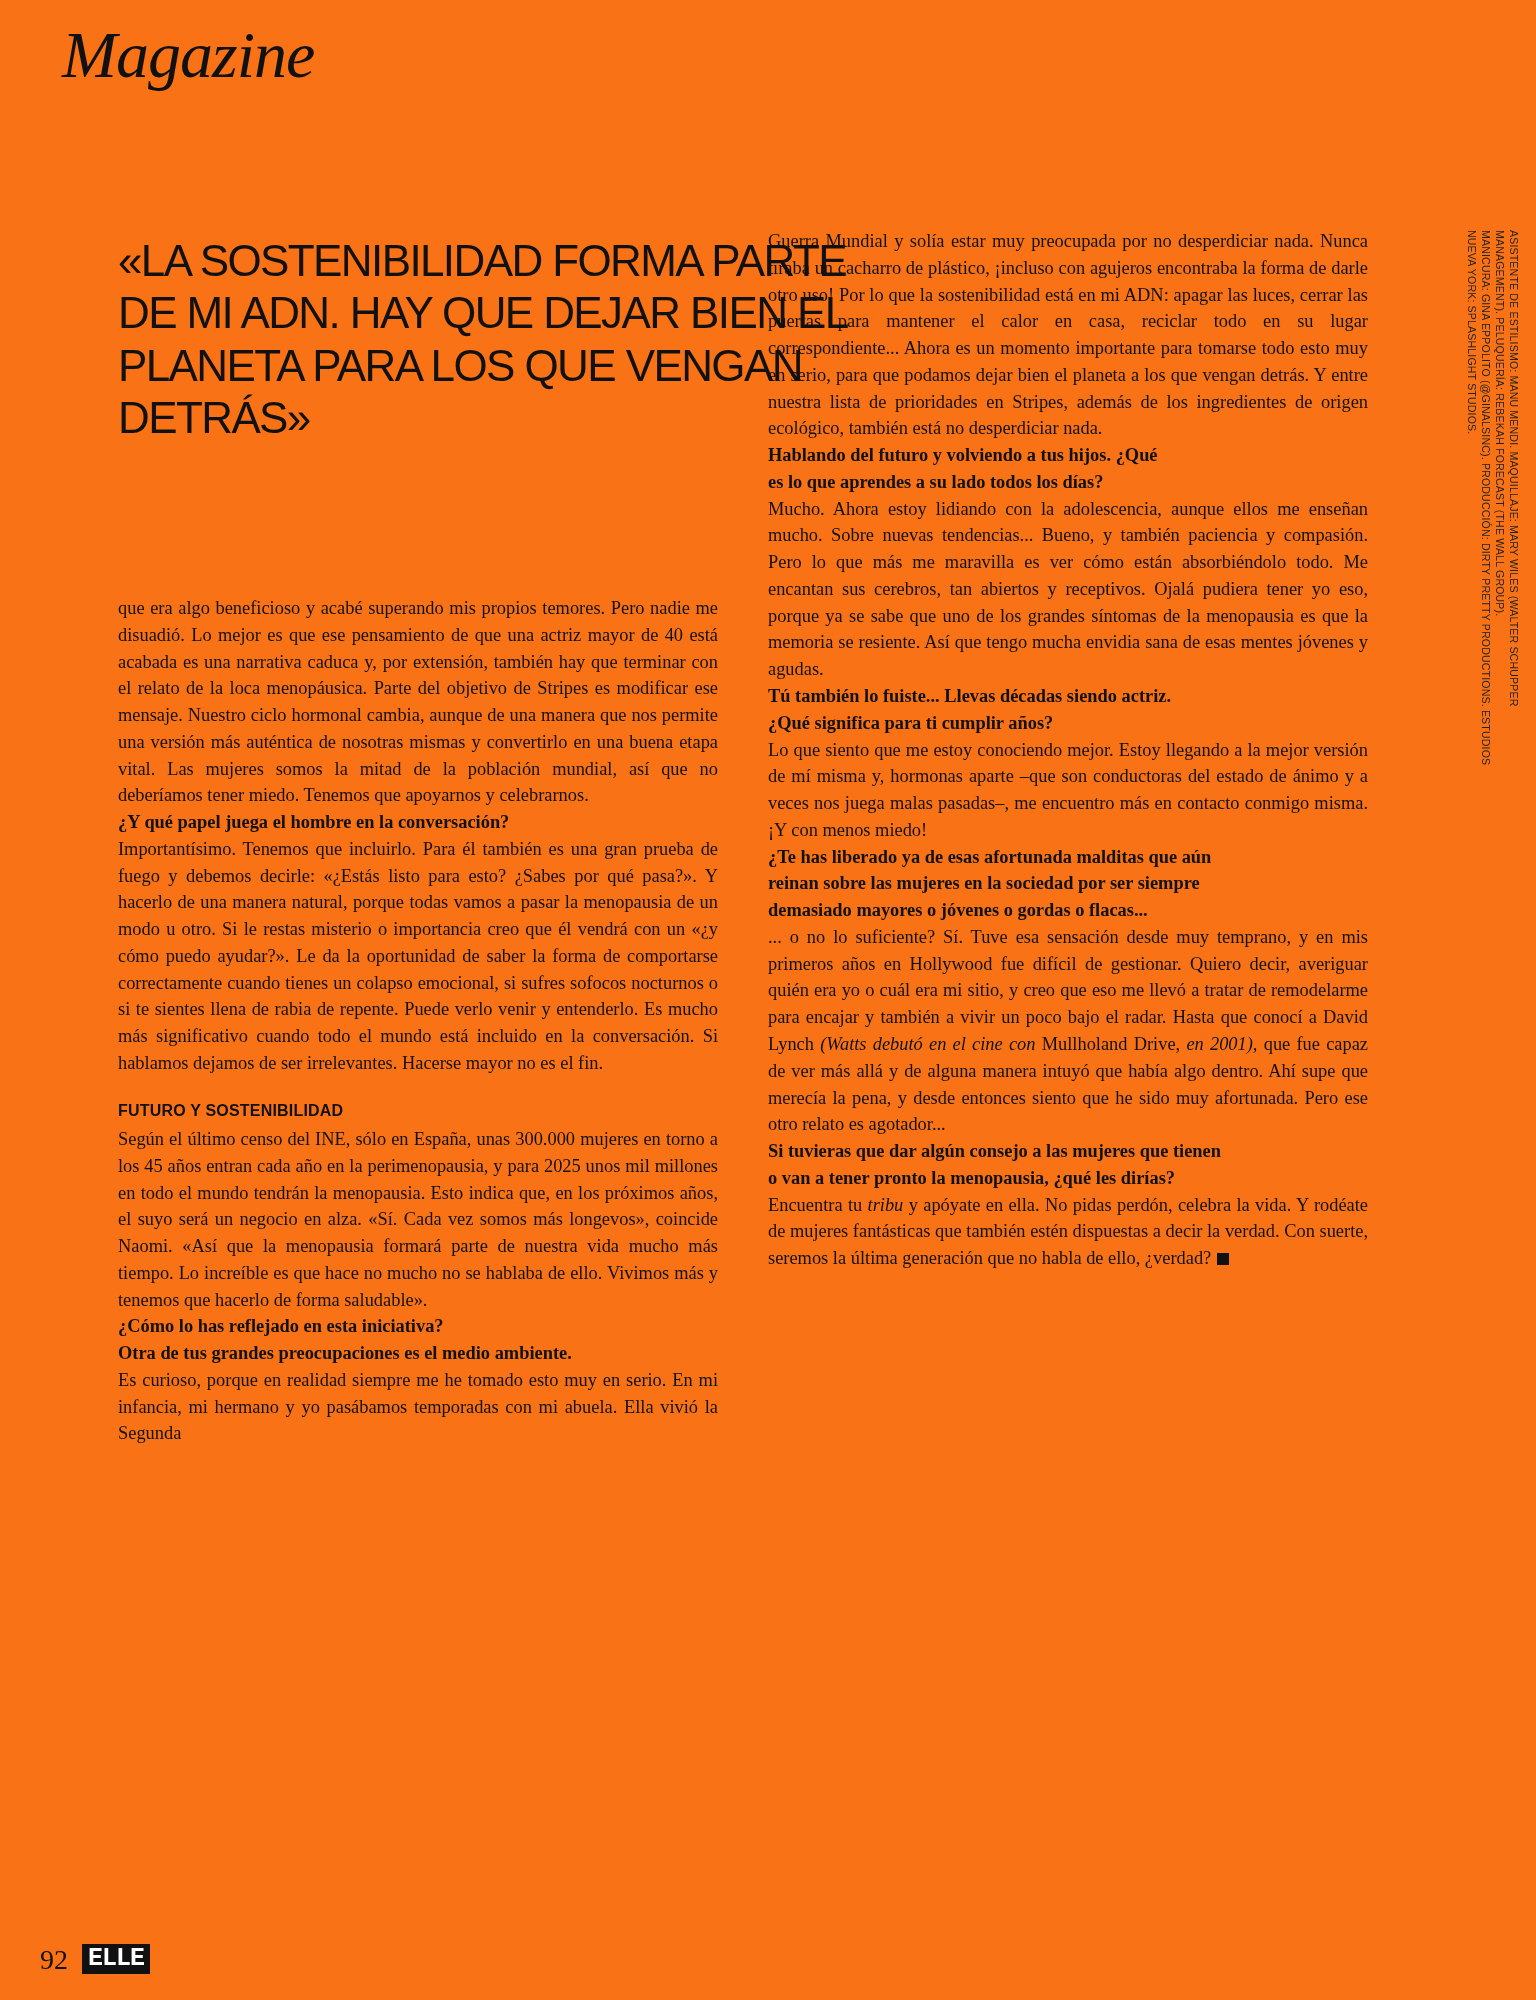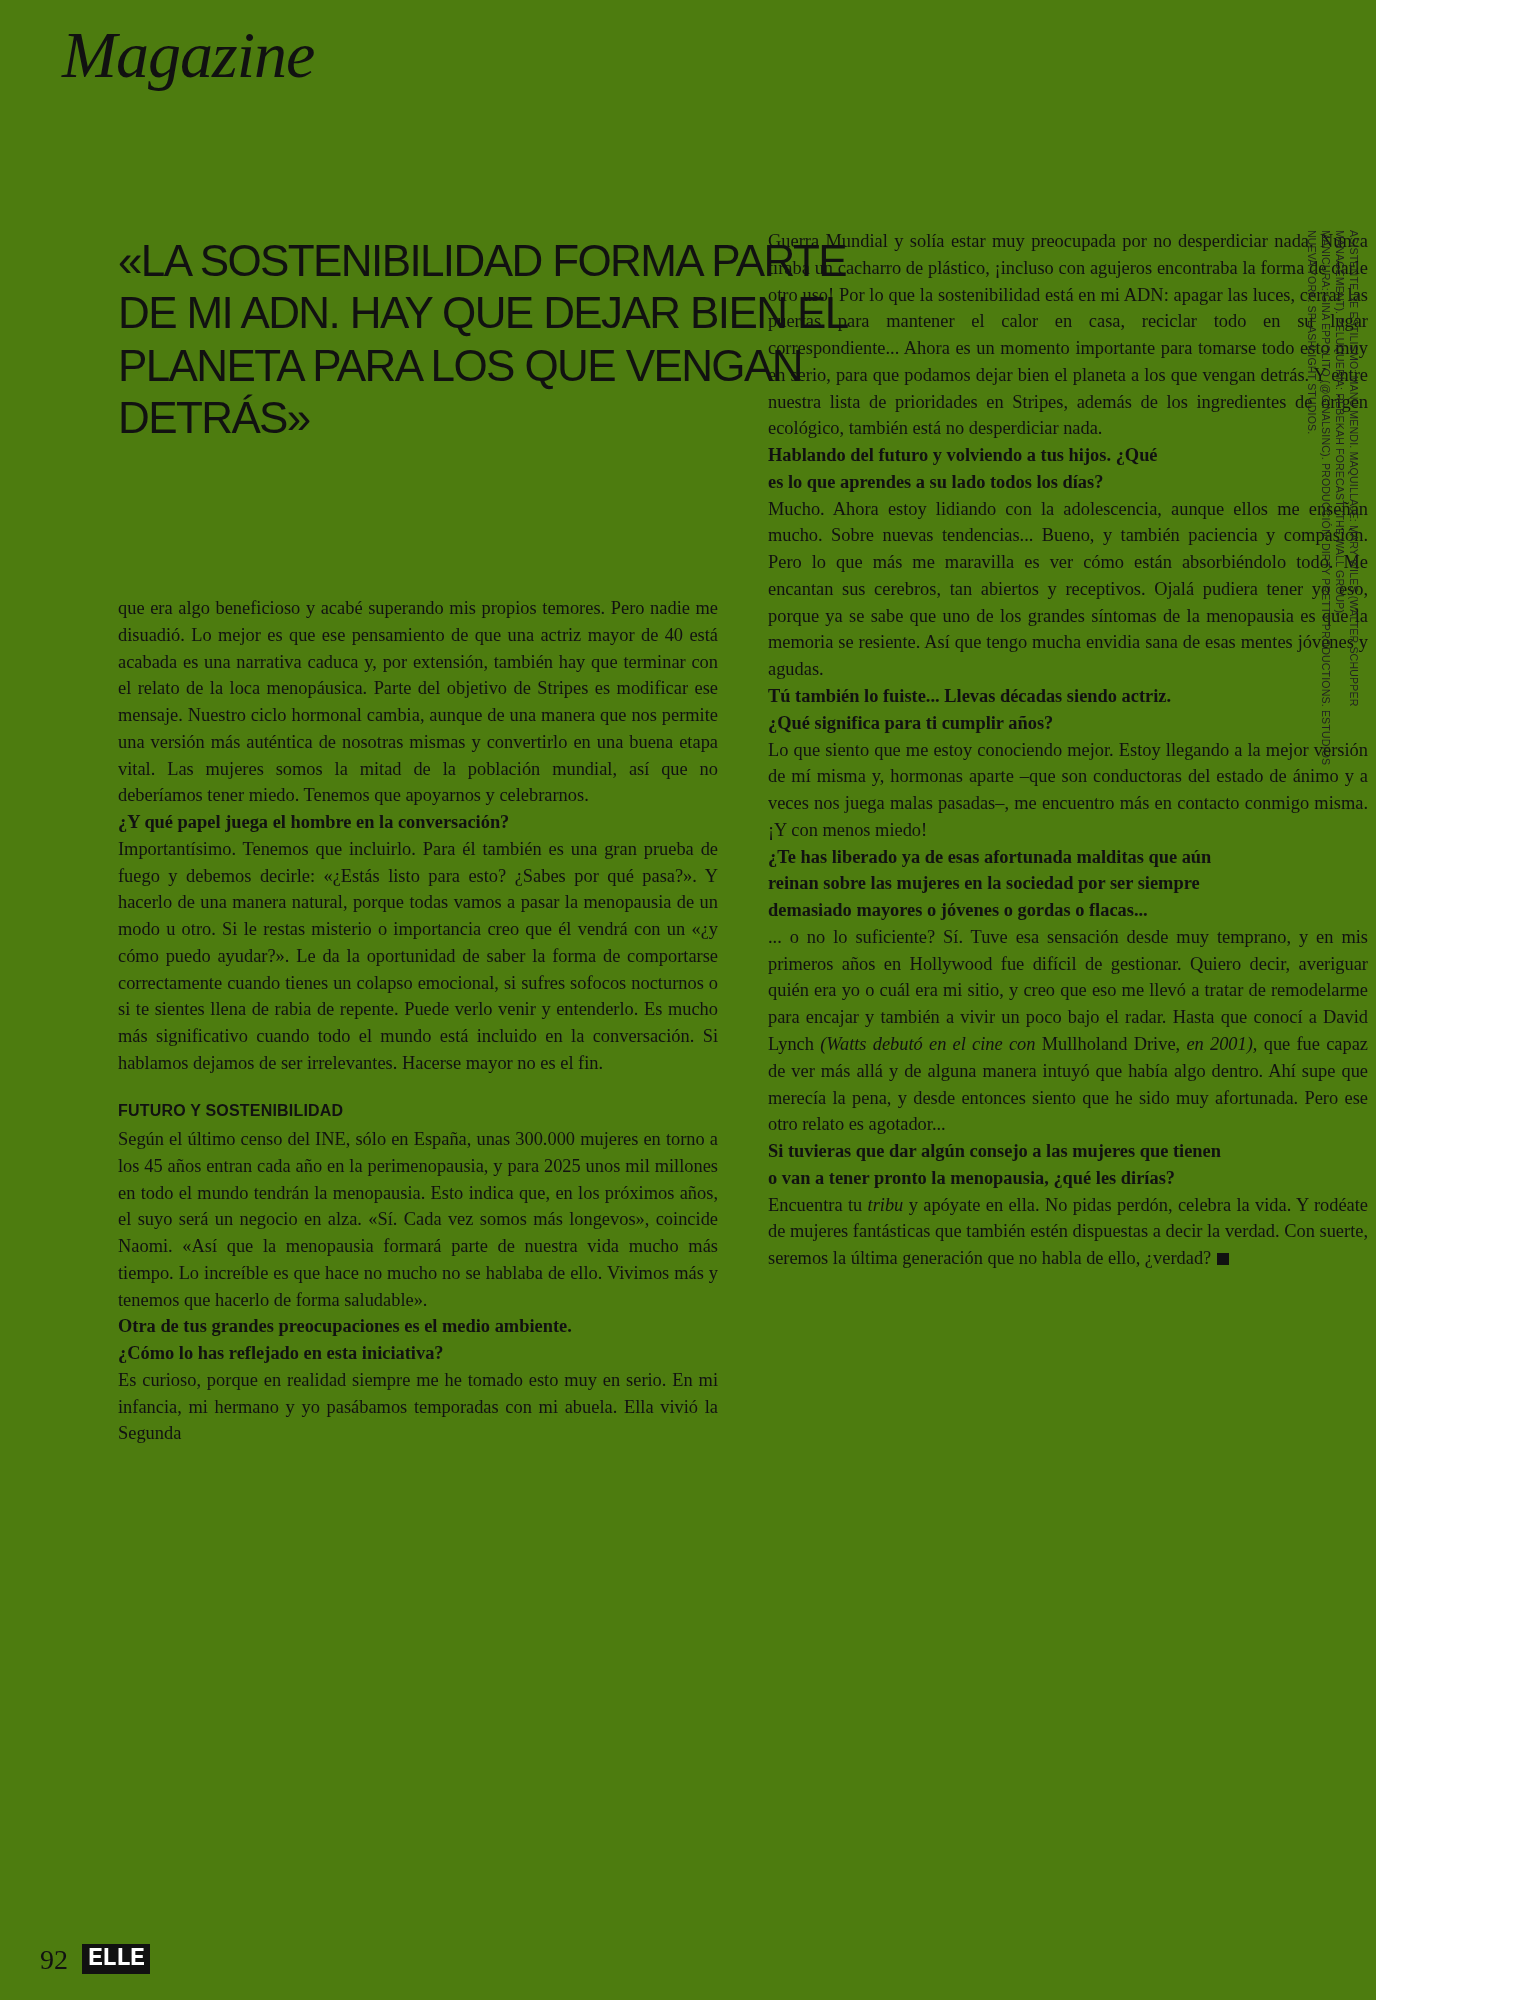--- a/index.html
+++ b/index.html
@@ -2,23 +2,23 @@
 <html lang="es"><head>
 <meta charset="utf-8">
 <style>
   html, body {
     margin: 0;
     padding: 0;
     background: #ffffff;
   }
   .page {
     position: relative;
-    width: 1376px;
+    width: 1536px;
     height: 2000px;
-    background: #4d7c0f;
+    background: #f97316;
     overflow: hidden;
     font-family: "Liberation Serif", serif;
     color: #111111;
   }
 
   
   .masthead {
     position: absolute;
     left: 62px;
     top: 22px;
@@ -149,22 +149,22 @@
   <div class="masthead">Magazine</div>
 
   <div class="headline">«LA SOSTENIBILIDAD FORMA PARTE DE MI ADN. HAY QUE DEJAR BIEN EL PLANETA PARA LOS QUE VENGAN DETRÁS»</div>
 
   <div class="col col-left">
     <p>que era algo beneficioso y acabé superando mis propios temores. Pero nadie me disuadió. Lo mejor es que ese pensamiento de que una actriz mayor de 40 está acabada es una narrativa caduca y, por extensión, también hay que terminar con el relato de la loca menopáusica. Parte del objetivo de Stripes es modificar ese mensaje. Nuestro ciclo hormonal cambia, aunque de una manera que nos permite una versión más auténtica de nosotras mismas y convertirlo en una buena etapa vital. Las mujeres somos la mitad de la población mundial, así que no deberíamos tener miedo. Tenemos que apoyarnos y celebrarnos.</p>
     <p class="q">¿Y qué papel juega el hombre en la conversación?</p>
     <p>Importantísimo. Tenemos que incluirlo. Para él también es una gran prueba de fuego y debemos decirle: «¿Estás listo para esto? ¿Sabes por qué pasa?». Y hacerlo de una manera natural, porque todas vamos a pasar la menopausia de un modo u otro. Si le restas misterio o importancia creo que él vendrá con un «¿y cómo puedo ayudar?». Le da la oportunidad de saber la forma de comportarse correctamente cuando tienes un colapso emocional, si sufres sofocos nocturnos o si te sientes llena de rabia de repente. Puede verlo venir y entenderlo. Es mucho más significativo cuando todo el mundo está incluido en la conversación. Si hablamos dejamos de ser irrelevantes. Hacerse mayor no es el fin.</p>
     <p class="section-head">FUTURO Y SOSTENIBILIDAD</p>
     <p>Según el último censo del INE, sólo en España, unas 300.000 mujeres en torno a los 45 años entran cada año en la perimenopausia, y para 2025 unos mil millones en todo el mundo tendrán la menopausia. Esto indica que, en los próximos años, el suyo será un negocio en alza. «Sí. Cada vez somos más longevos», coincide Naomi. «Así que la menopausia formará parte de nuestra vida mucho más tiempo. Lo increíble es que hace no mucho no se hablaba de ello. Vivimos más y tenemos que hacerlo de forma saludable».</p>
+    <p class="q">¿Cómo lo has reflejado en esta iniciativa?</p>
     <p class="q">Otra de tus grandes preocupaciones es el medio ambiente.</p>
-    <p class="q">¿Cómo lo has reflejado en esta iniciativa?</p>
     <p>Es curioso, porque en realidad siempre me he tomado esto muy en serio. En mi infancia, mi hermano y yo pasábamos temporadas con mi abuela. Ella vivió la Segunda</p>
   </div>
 
   <div class="col col-right">
     <p>Guerra Mundial y solía estar muy preocupada por no desperdiciar nada. Nunca tiraba un cacharro de plástico, ¡incluso con agujeros encontraba la forma de darle otro uso! Por lo que la sostenibilidad está en mi ADN: apagar las luces, cerrar las puertas para mantener el calor en casa, reciclar todo en su lugar correspondiente... Ahora es un momento importante para tomarse todo esto muy en serio, para que podamos dejar bien el planeta a los que vengan detrás. Y entre nuestra lista de prioridades en Stripes, además de los ingredientes de origen ecológico, también está no desperdiciar nada.</p>
     <p class="q">Hablando del futuro y volviendo a tus hijos. ¿Qué</p>
     <p class="q">es lo que aprendes a su lado todos los días?</p>
     <p>Mucho. Ahora estoy lidiando con la adolescencia, aunque ellos me enseñan mucho. Sobre nuevas tendencias... Bueno, y también paciencia y compasión. Pero lo que más me maravilla es ver cómo están absorbiéndolo todo. Me encantan sus cerebros, tan abiertos y receptivos. Ojalá pudiera tener yo eso, porque ya se sabe que uno de los grandes síntomas de la menopausia es que la memoria se resiente. Así que tengo mucha envidia sana de esas mentes jóvenes y agudas.</p>
     <p class="q">Tú también lo fuiste... Llevas décadas siendo actriz.</p>
     <p class="q">¿Qué significa para ti cumplir años?</p>

